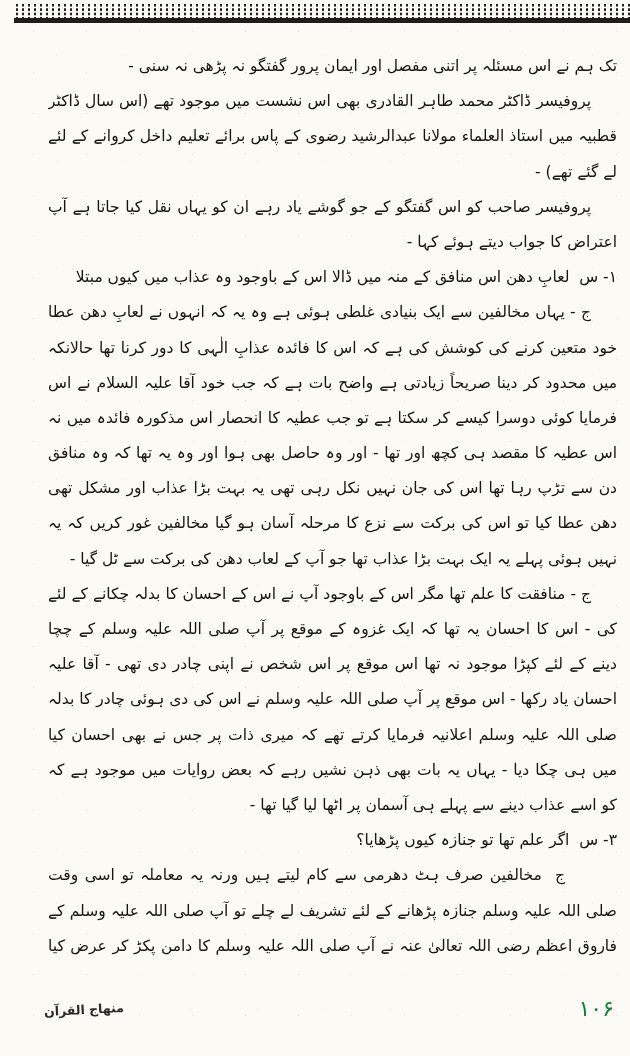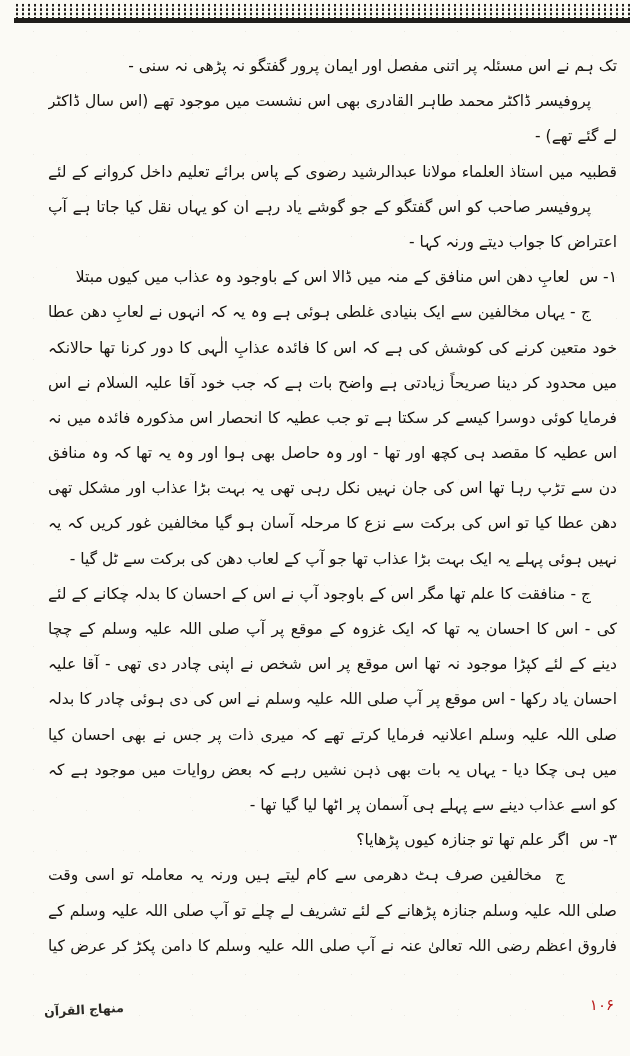--- a/index.html
+++ b/index.html
@@ -28,36 +28,36 @@
   .line.plain{text-align:right;text-align-last:right;-moz-text-align-last:right;}
   .line.indent{padding-right:26px;}
   .line.indent-lg{padding-right:52px;}
   .stamp{
     position:absolute;left:44px;top:1002px;
     font-size:12.5px;font-weight:bold;color:#2c2a26;
     transform:rotate(-3deg);letter-spacing:-0.5px;
   }
   .pagenum{
     position:absolute;right:16px;top:996px;
-    font-size:15px;color:#b91c1c;
+    font-size:22px;color:#15803d;
   }
 </style>
 </head>
 <body>
 
 <div class="ornament"></div>
 
 <div class="text-block">
 
 <div class="line plain">تک ہم نے اس مسئلہ پر اتنی مفصل اور ایمان پرور گفتگو نہ پڑھی نہ سنی -</div>
     <div class="line indent">پروفیسر ڈاکٹر محمد طاہر القادری بھی اس نشست میں موجود تھے (اس سال ڈاکٹر صاحب انہیں جامعہ</div>
+    <div class="line full">قطبیہ میں استاذ العلماء مولانا عبدالرشید رضوی کے پاس برائے تعلیم داخل کروانے کے لئے ساتھ</div>
     <div class="line plain">لے گئے تھے) -</div>
-    <div class="line full">قطبیہ میں استاذ العلماء مولانا عبدالرشید رضوی کے پاس برائے تعلیم داخل کروانے کے لئے ساتھ</div>
     <div class="line indent">پروفیسر صاحب کو اس گفتگو کے جو گوشے یاد رہے ان کو یہاں نقل کیا جاتا ہے آپ نے ایک ایک</div>
-    <div class="line plain">اعتراض کا جواب دیتے ورنہ کہا -</div>
+    <div class="line plain">اعتراض کا جواب دیتے ہوئے کہا -</div>
     <div class="line plain">۱- س&nbsp;&nbsp;لعابِ دھن اس منافق کے منہ میں ڈالا اس کے باوجود وہ عذاب میں کیوں مبتلا رہا؟</div>
     <div class="line indent">ج - یہاں مخالفین سے ایک بنیادی غلطی ہوئی ہے وہ یہ کہ انہوں نے لعابِ دھن عطا کرنے کا فائدہ</div>
     <div class="line full">خود متعین کرنے کی کوشش کی ہے کہ اس کا فائدہ عذابِ الٰہی کا دور کرنا تھا حالانکہ اس عطیہ کو اسی فائدہ</div>
     <div class="line full">میں محدود کر دینا صریحاً زیادتی ہے واضح بات ہے کہ جب خود آقا علیہ السلام نے اس کے نفع کا تعین نہیں</div>
     <div class="line full">فرمایا کوئی دوسرا کیسے کر سکتا ہے تو جب عطیہ کا انحصار اس مذکورہ فائدہ میں نہ رہا تو سوال ہی لغو ہو گا کیونکہ</div>
     <div class="line full">اس عطیہ کا مقصد ہی کچھ اور تھا - اور وہ حاصل بھی ہوا اور وہ یہ تھا کہ وہ منافق حالت نزع میں مسلسل کئی</div>
     <div class="line full">دن سے تڑپ رہا تھا اس کی جان نہیں نکل رہی تھی یہ بہت بڑا عذاب اور مشکل تھی جب آپ نے لعابِ</div>
     <div class="line full">دھن عطا کیا تو اس کی برکت سے نزع کا مرحلہ آسان ہو گیا مخالفین غور کریں کہ یہ کوئی معمولی مشکل حل</div>
     <div class="line plain">نہیں ہوئی پہلے یہ ایک بہت بڑا عذاب تھا جو آپ کے لعاب دھن کی برکت سے ٹل گیا -</div>
     <div class="line indent">ج - منافقت کا علم تھا مگر اس کے باوجود آپ نے اس کے احسان کا بدلہ چکانے کے لئے قمیض عطا</div>

